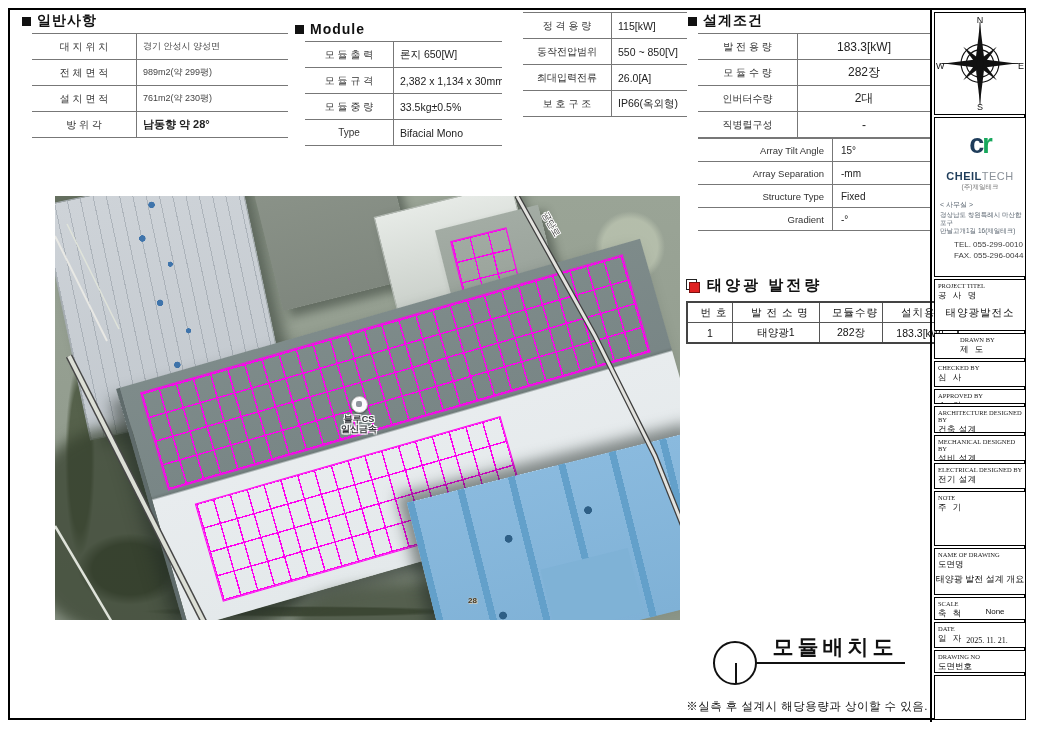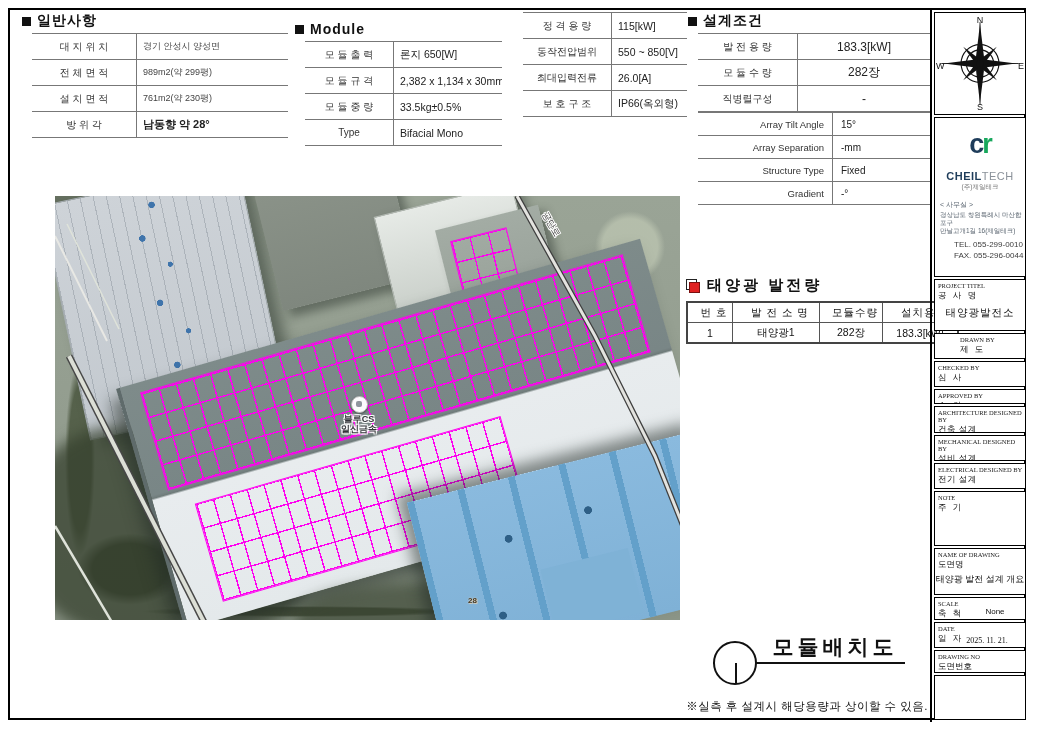--- a/index.html
+++ b/index.html
@@ -237,20 +237,24 @@
       <tbody>
           <tr>
             <td class="lbl">발 전 용 량</td>
             <td class="val">183.3[kW]</td>
           </tr>
       <tr>
             <td class="lbl">모 듈 수 량</td>
             <td class="val">282장</td>
           </tr>
       <tr>
+            <td class="lbl">인버터수량</td>
+            <td class="val">2대</td>
+          </tr>
+      <tr>
             <td class="lbl">직병렬구성</td>
             <td class="val">-</td>
           </tr>
     </tbody>
       </table>
     <table class="spec" id="t-design-b">
       <tbody>
           <tr>
             <td class="lbl">Array Tilt Angle</td>
             <td class="val">15°</td>

